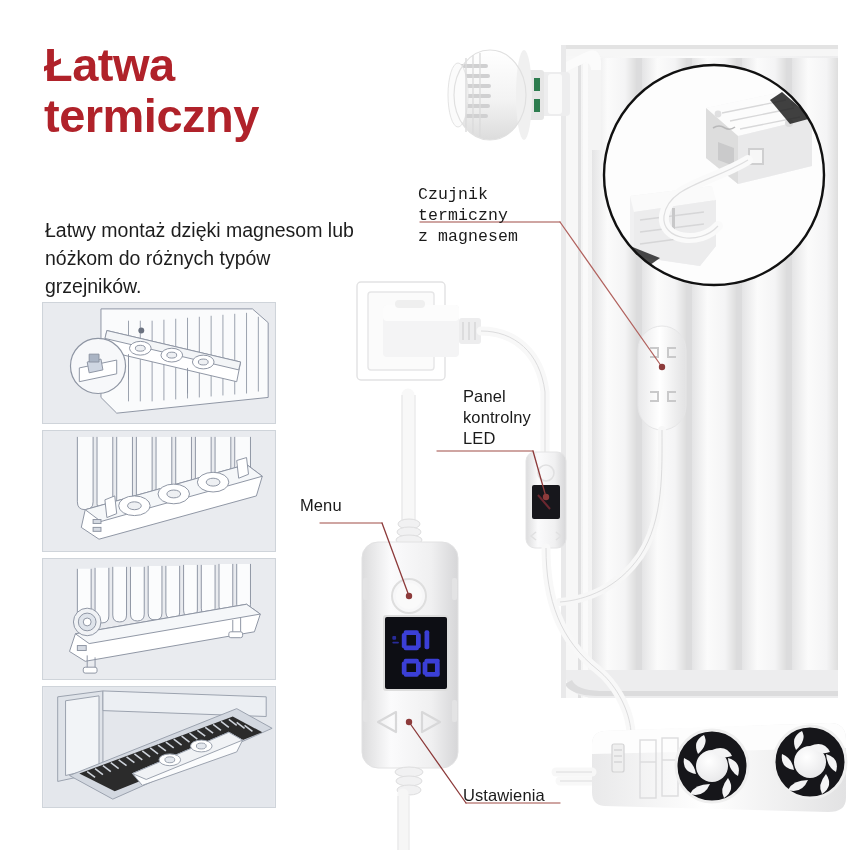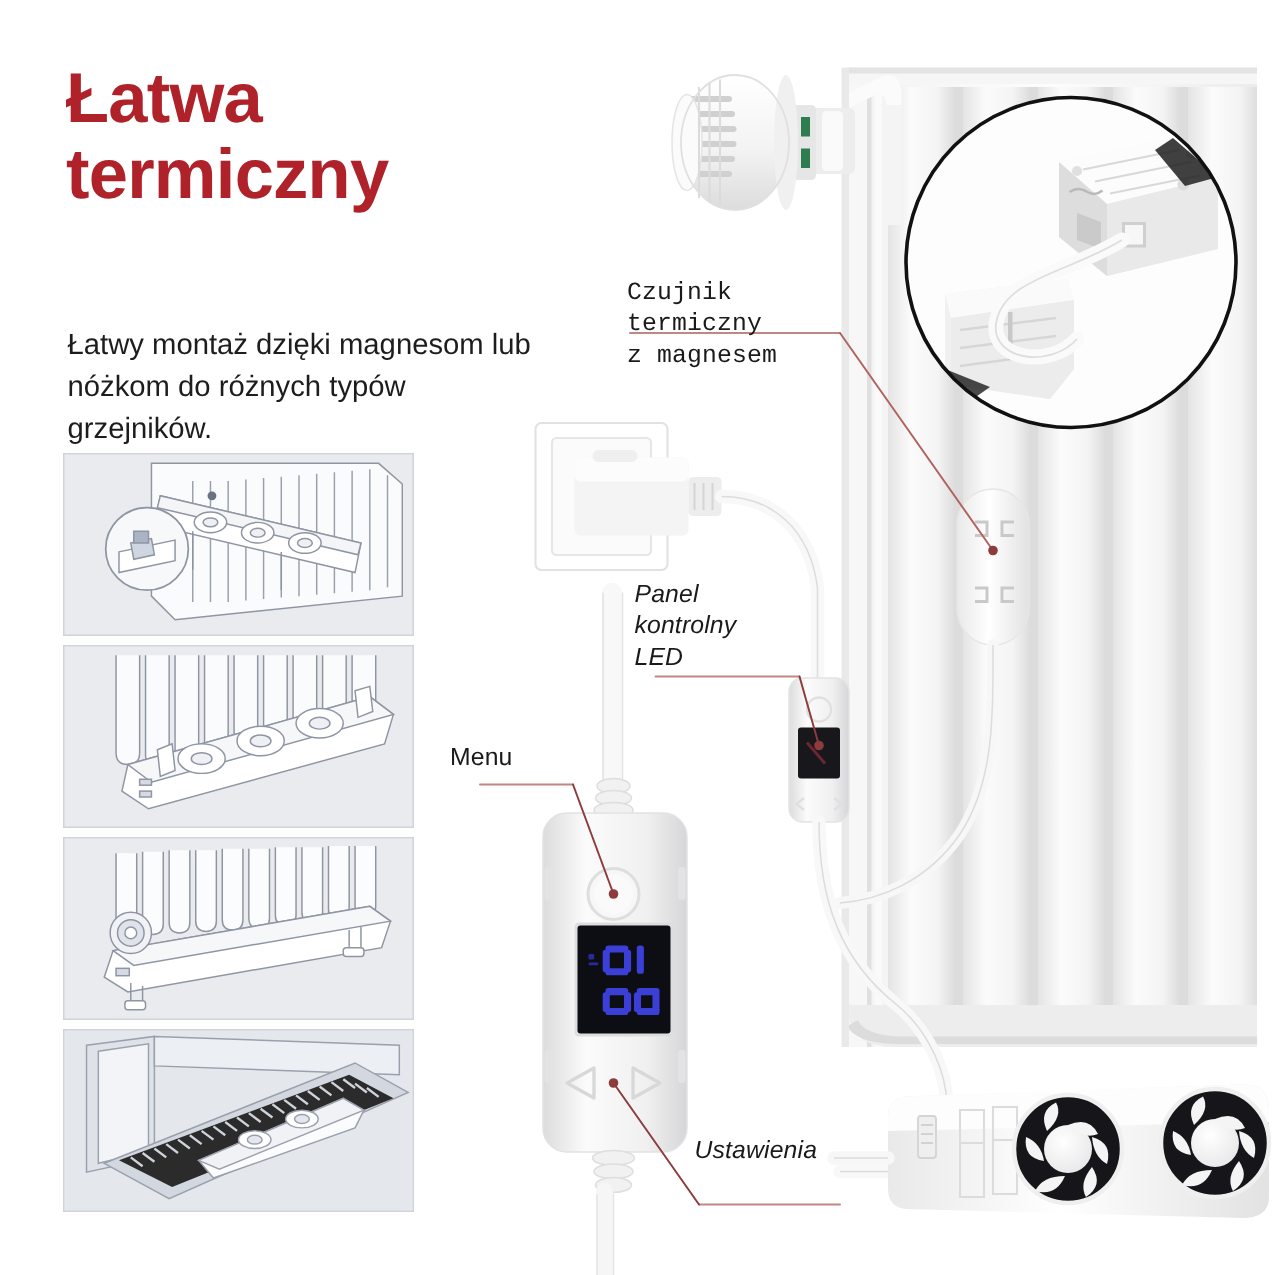--- a/index.html
+++ b/index.html
@@ -36,23 +36,23 @@
   
   .illus{position:absolute;left:0;top:0;width:850px;height:850px;pointer-events:none;}
   .illus svg{display:block;width:850px;height:850px;}
 
   
   .label{
     position:absolute;color:#1a1a1a;font-size:16.5px;line-height:1.26;
     font-weight:400;letter-spacing:0.1px;white-space:pre-line;
   }
   #lbl-sensor{left:418px;top:185px;width:160px;font-family:Liberation Mono, monospace;}
-  #lbl-led{left:423px;top:386px;width:110px;font-style:italic;}
+  #lbl-led{left:463px;top:386px;width:110px;}
   #lbl-menu{left:300px;top:495px;width:90px;}
-  #lbl-settings{left:463px;top:757px;width:120px;font-style:italic;}
+  #lbl-settings{left:463px;top:785px;width:120px;}
 
   
   .seg-display{position:absolute;left:385px;top:617px;width:62px;height:72px;
     background:#0d0e14;border-radius:2px;overflow:hidden;}
   .seg-display svg{display:block;width:100%;height:100%;}
 </style>
 </head>
 <body>
 
 <div id="stage">

